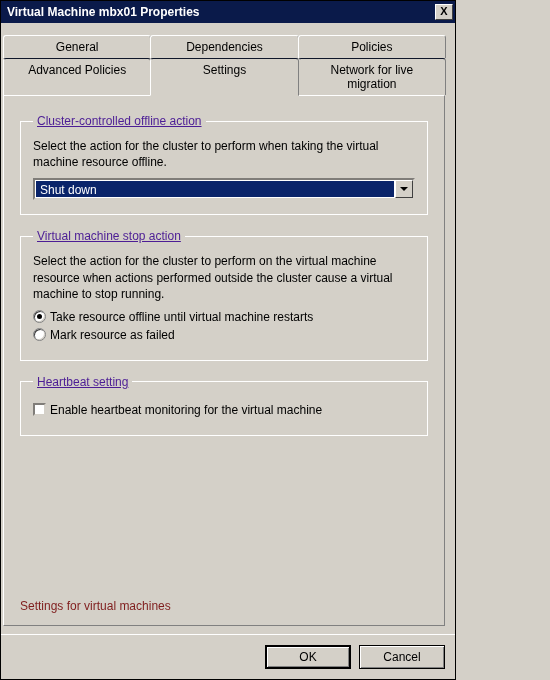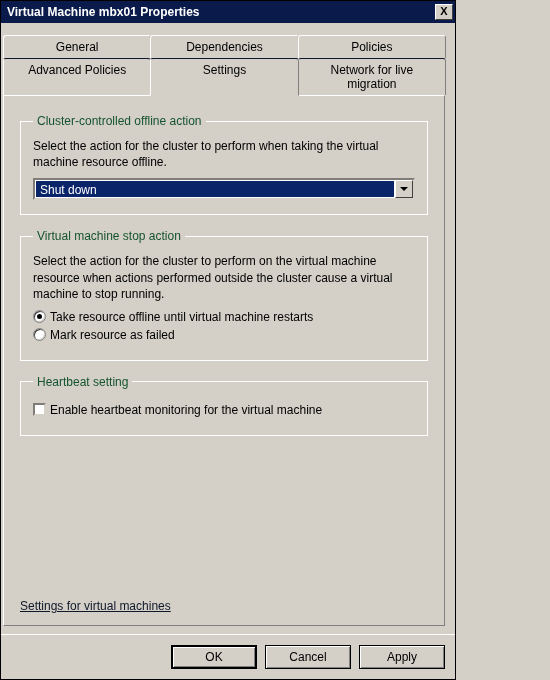--- a/index.html
+++ b/index.html
@@ -117,21 +117,22 @@
     outline-offset: -2px;
   }
   fieldset {
     border: 1px groove #fff;
     box-shadow: none;
     outline: none;
   }
   legend {
     font-size: 12px;
     padding: 0 4px;
-    color: #14532d;
+    color: #4c1d95;
+    text-decoration: underline;
   }
   .field-text {
     font-size: 12px;
     color: #000;
     margin-bottom: 8px;
     line-height: 1.35;
   }
   .dropdown {
     display: flex;
     width: 100%;
@@ -188,22 +189,21 @@
     background: #000;
     border-radius: 50%;
   }
   .checkbox {
     width: 13px; height: 13px;
     background: #fff;
     border: 2px inset #d4d0c8;
     cursor: pointer;
   }
   .link {
-    color: #0f172a;
-    text-decoration: underline;
+    color: #7f1d1d;
     font-size: 12px;
     cursor: pointer;
     margin-top: 16px;
   }
   .button-bar {
     display: flex;
     justify-content: flex-end;
     gap: 8px;
     padding: 10px 10px 10px 10px;
     border-top: 1px solid #fff;
@@ -290,16 +290,15 @@
 
       <a class="link"><span>Settings for virtual machines</span></a>
 
     </div>
 
   </div>
 
   <div class="button-bar">
     <button class="btn default">OK</button>
     <button class="btn">Cancel</button>
-    <button class="btn">Apply</button>
   </div>
 
 </div>
 
 </body></html>

